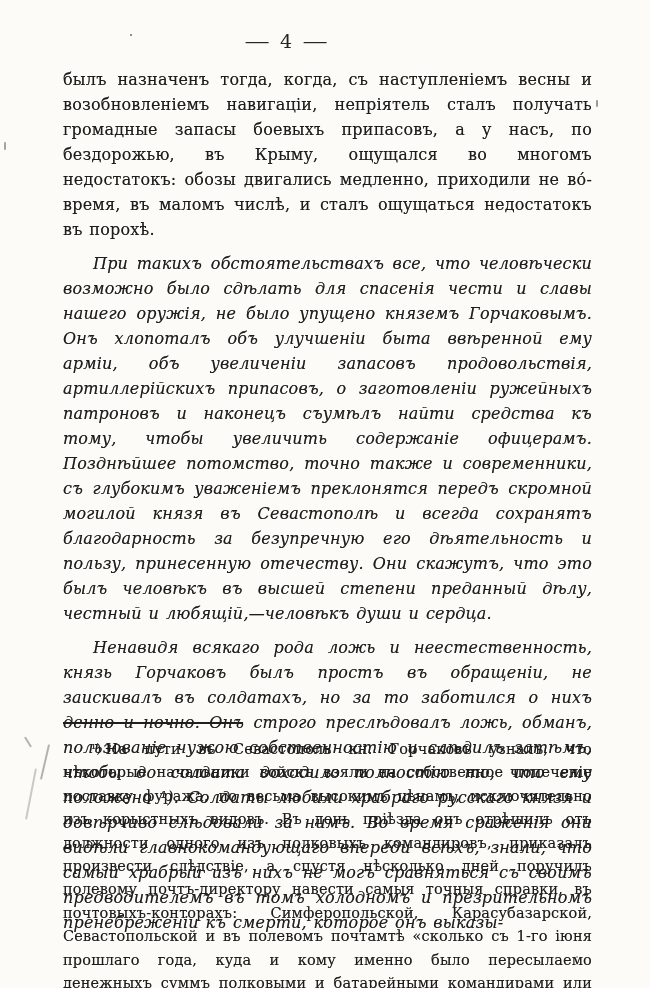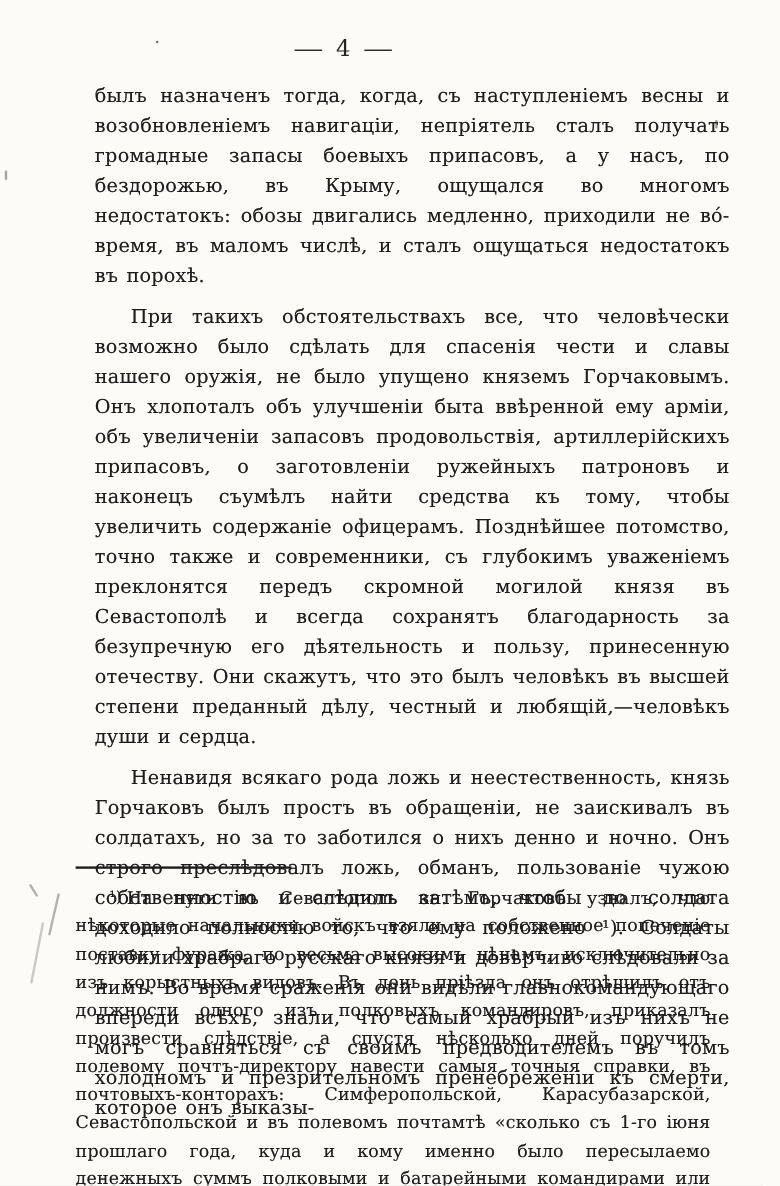--- a/index.html
+++ b/index.html
@@ -30,37 +30,38 @@
     display: inline-block;
     transform: scaleX(1.4);
     margin: 0 14px;
   }
   .page-header .num {
     font-size: 19px;
   }
   .text-column {
     position: absolute;
     top: 67px;
-    left: 79px;
+    left: 63px;
     width: 529px;
     font-size: 16px;
     line-height: 25px;
     text-align: justify;
     letter-spacing: 0.2px;
     word-spacing: 1.5px;
     text-shadow: 0 0 0.4px rgba(30, 29, 27, 0.55);
   }
   .para {
     margin: 0;
   }
   .para + .para {
     margin-top: 9px;
   }
   .para.indent {
     text-indent: 30px;
+    font-style: italic;
   }
   .footnote-section {
     position: absolute;
     top: 722px;
     left: 63px;
     width: 529px;
   }
   .footnote-rule {
     width: 180px;
     height: 2px;

